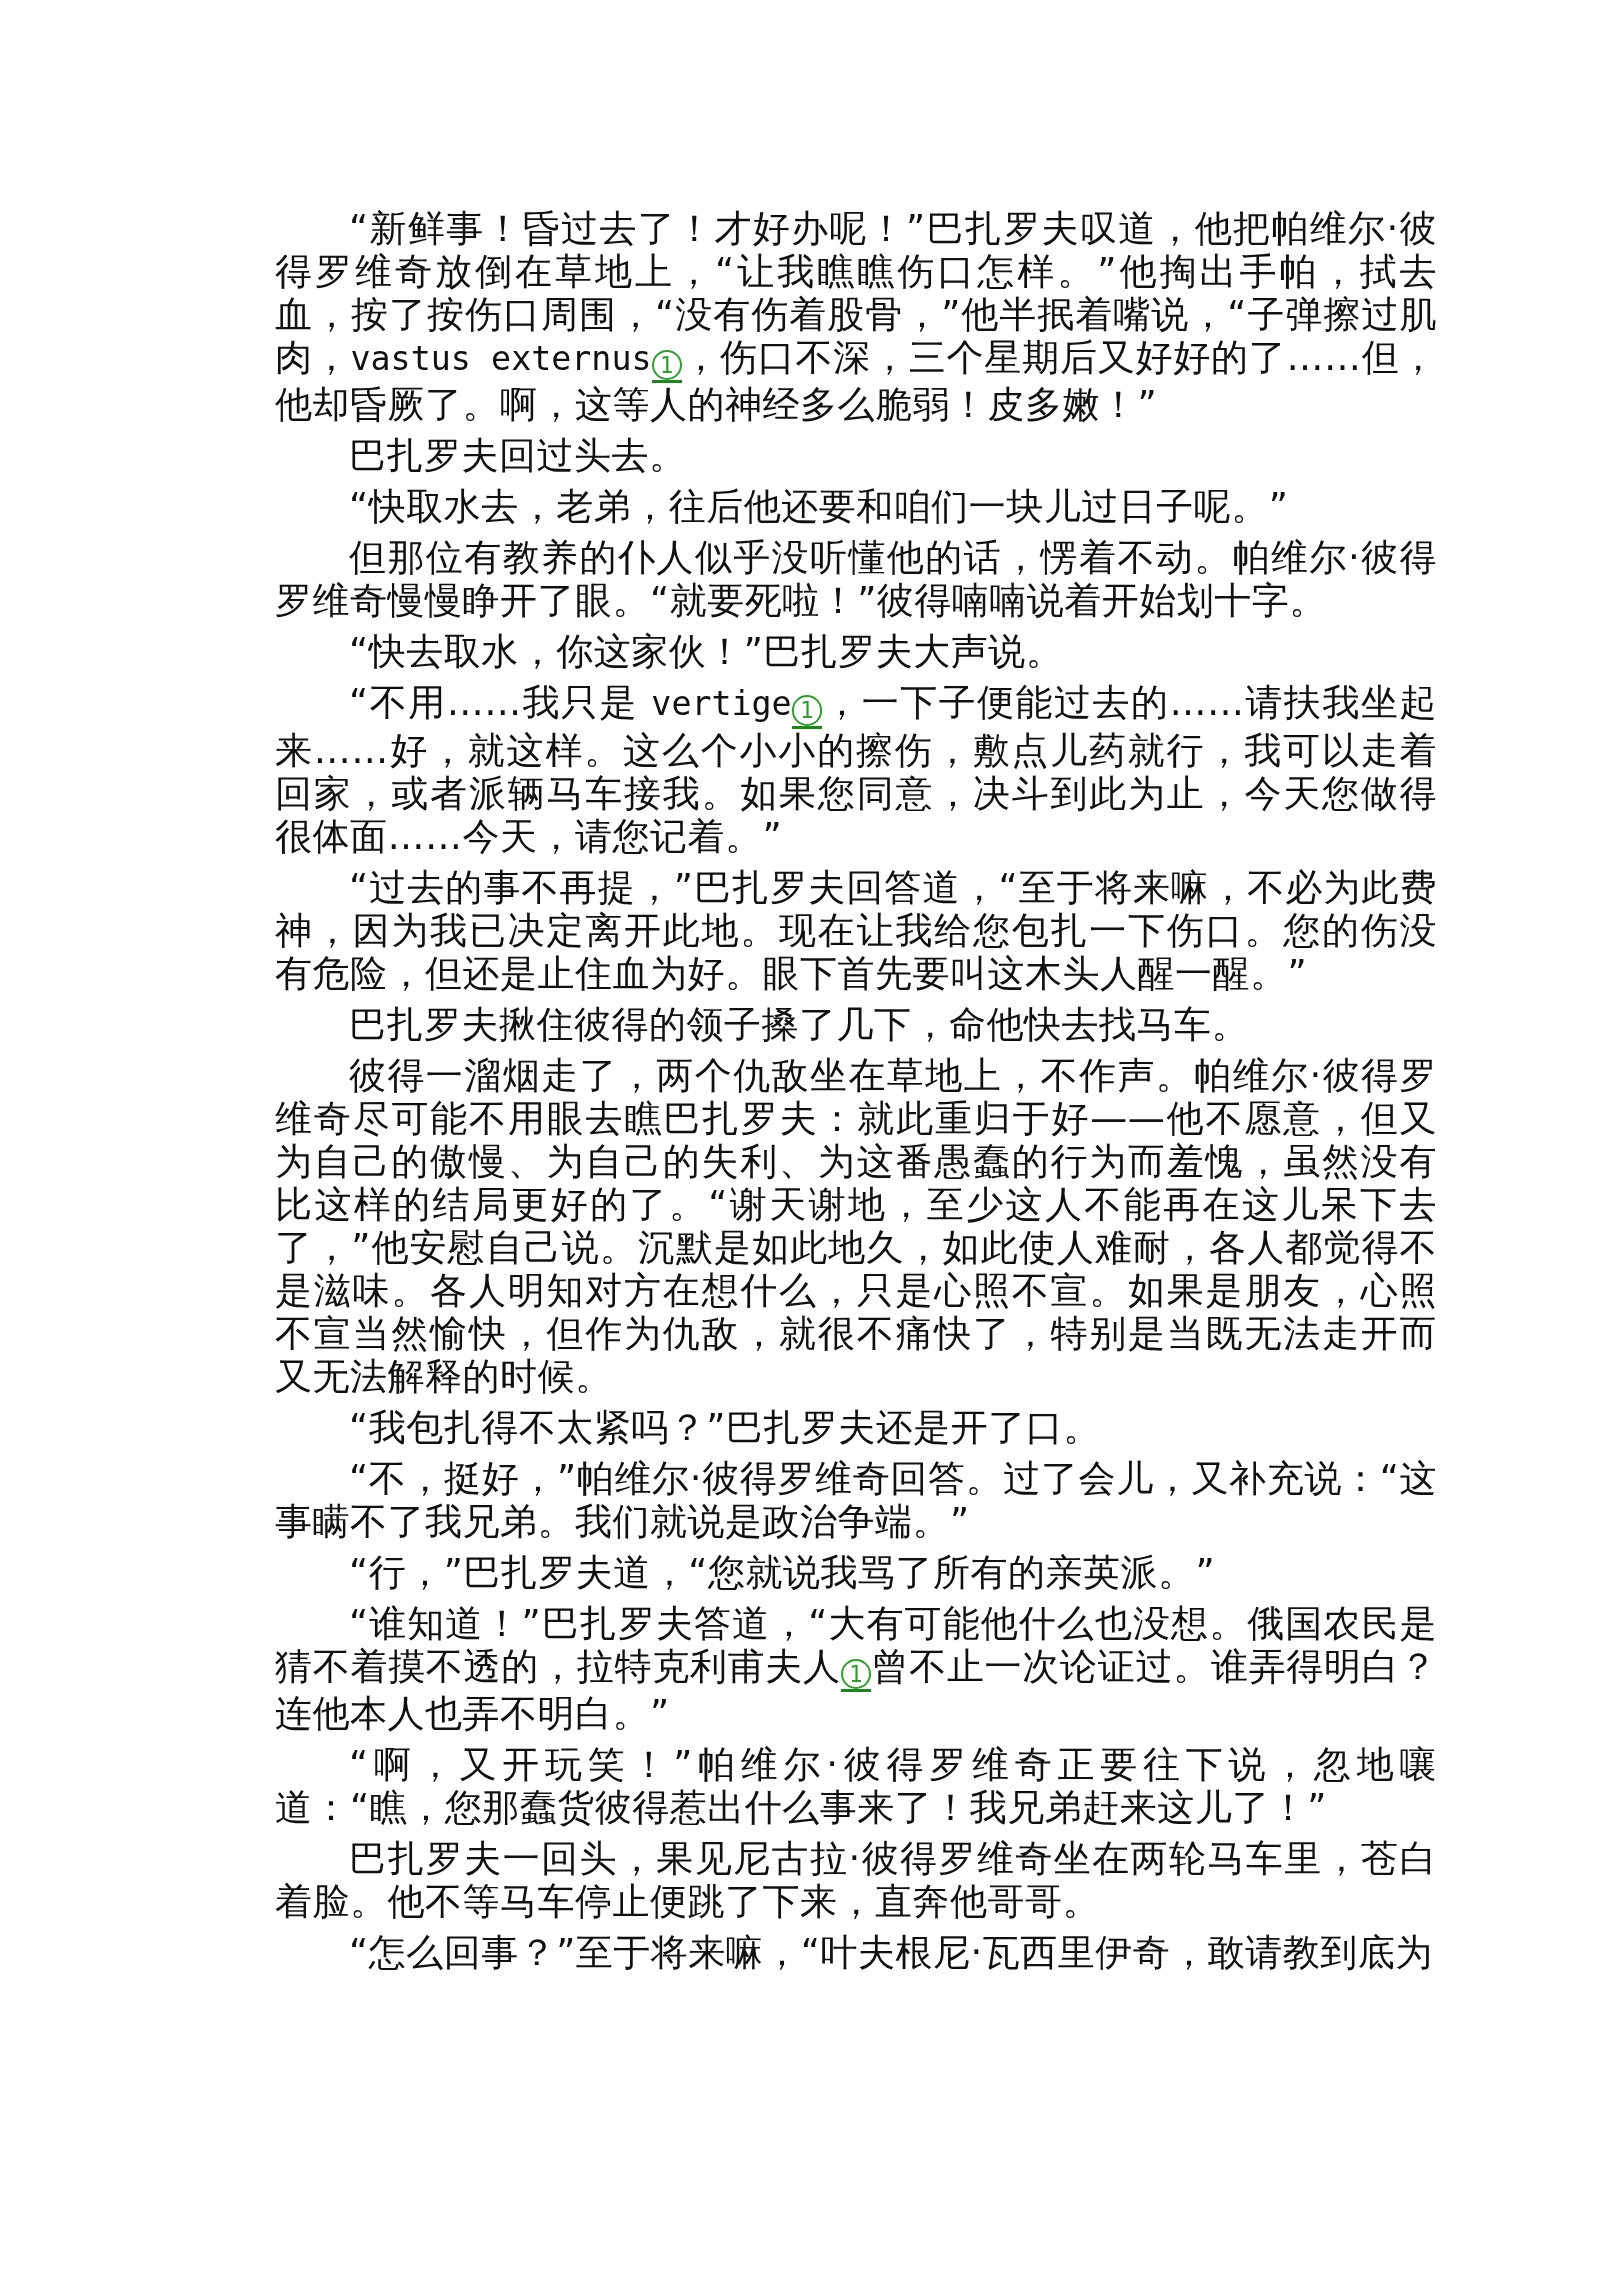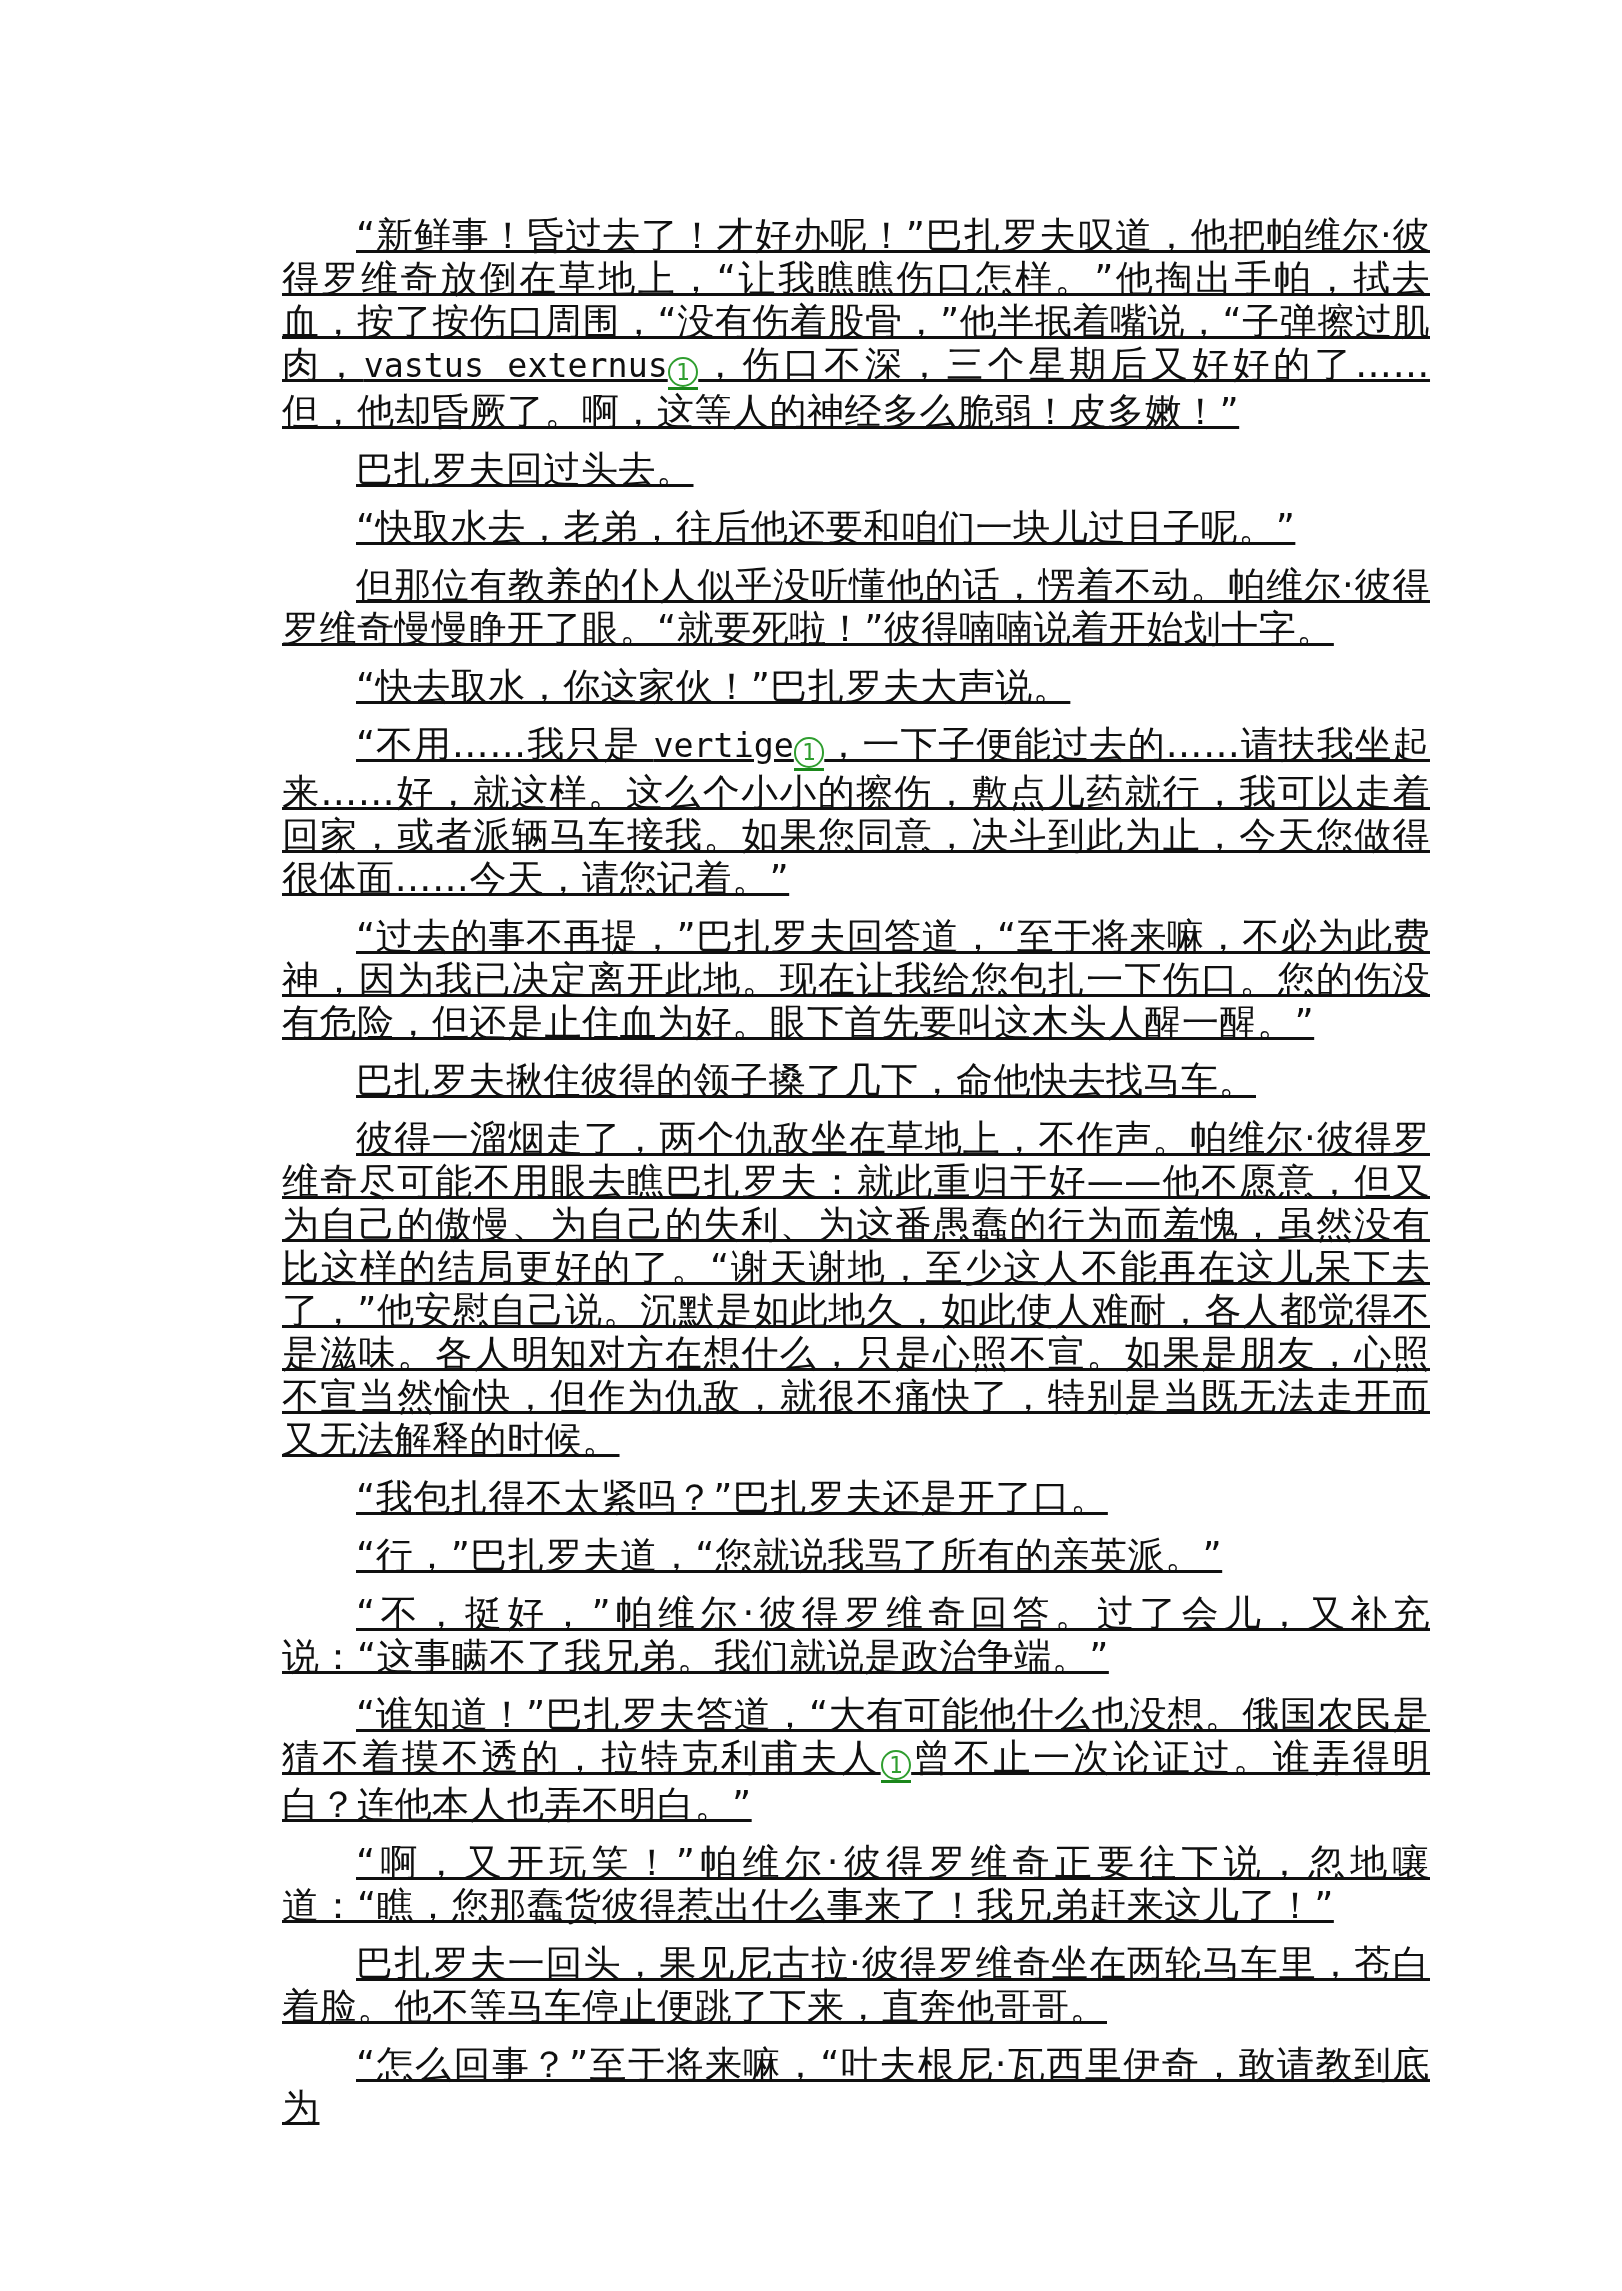--- a/index.html
+++ b/index.html
@@ -16,30 +16,29 @@
     font-family: "DejaVu Sans", sans-serif;
   }
   .text-block {
     position: absolute;
     left: 267px;
     top: 199px;
     width: 1178px;
     color: #101010;
   }
   .text-block p {
-    margin: 15px;
+    margin: 8px;
     padding: 0;
     text-indent: 2em;
     font-size: 37px;
     line-height: 43px;
     letter-spacing: 0.5px;
     text-align: justify;
     text-justify: inter-ideograph;
     word-break: break-all;
-    text-decoration: underline;
   }
   .latin {
     font-family: "DejaVu Sans Mono", monospace;
     font-size: 0.9em;
     letter-spacing: 0;
   }
   .fnmark {
     display: inline-block;
     text-indent: 0;
     border-bottom: 3.9px solid #1b871b;
@@ -70,21 +69,21 @@
       <p><span class="cn">“新鲜事！昏过去了！才好办呢！”巴扎罗夫叹道，他把帕维尔·彼得罗维奇放倒在草地上，“让我瞧瞧伤口怎样。”他掏出手帕，拭去血，按了按伤口周围，“没有伤着股骨，”他半抿着嘴说，“子弹擦过肌肉，</span><span class="latin">vastus externus</span><span class="fnmark"><span class="fncircle">1</span></span><span class="cn">，伤口不深，三个星期后又好好的了……但，他却昏厥了。啊，这等人的神经多么脆弱！皮多嫩！”</span></p>
       <p><span class="cn">巴扎罗夫回过头去。</span></p>
       <p><span class="cn">“快取水去，老弟，往后他还要和咱们一块儿过日子呢。”</span></p>
       <p><span class="cn">但那位有教养的仆人似乎没听懂他的话，愣着不动。帕维尔·彼得罗维奇慢慢睁开了眼。“就要死啦！”彼得喃喃说着开始划十字。</span></p>
       <p><span class="cn">“快去取水，你这家伙！”巴扎罗夫大声说。</span></p>
       <p><span class="cn">“不用……我只是 </span><span class="latin">vertige</span><span class="fnmark"><span class="fncircle">1</span></span><span class="cn">，一下子便能过去的……请扶我坐起来……好，就这样。这么个小小的擦伤，敷点儿药就行，我可以走着回家，或者派辆马车接我。如果您同意，决斗到此为止，今天您做得很体面……今天，请您记着。”</span></p>
       <p><span class="cn">“过去的事不再提，”巴扎罗夫回答道，“至于将来嘛，不必为此费神，因为我已决定离开此地。现在让我给您包扎一下伤口。您的伤没有危险，但还是止住血为好。眼下首先要叫这木头人醒一醒。”</span></p>
       <p><span class="cn">巴扎罗夫揪住彼得的领子搡了几下，命他快去找马车。</span></p>
       <p><span class="cn">彼得一溜烟走了，两个仇敌坐在草地上，不作声。帕维尔·彼得罗维奇尽可能不用眼去瞧巴扎罗夫：就此重归于好——他不愿意，但又为自己的傲慢、为自己的失利、为这番愚蠢的行为而羞愧，虽然没有比这样的结局更好的了。“谢天谢地，至少这人不能再在这儿呆下去了，”他安慰自己说。沉默是如此地久，如此使人难耐，各人都觉得不是滋味。各人明知对方在想什么，只是心照不宣。如果是朋友，心照不宣当然愉快，但作为仇敌，就很不痛快了，特别是当既无法走开而又无法解释的时候。</span></p>
       <p><span class="cn">“我包扎得不太紧吗？”巴扎罗夫还是开了口。</span></p>
+      <p><span class="cn">“不，挺好，”帕维尔·彼得罗维奇回答。过了会儿，又补充说：“这事瞒不了我兄弟。我们就说是政治争端。”</span></p>
       <p><span class="cn">“行，”巴扎罗夫道，“您就说我骂了所有的亲英派。”</span></p>
-      <p><span class="cn">“不，挺好，”帕维尔·彼得罗维奇回答。过了会儿，又补充说：“这事瞒不了我兄弟。我们就说是政治争端。”</span></p>
       <p><span class="cn">“谁知道！”巴扎罗夫答道，“大有可能他什么也没想。俄国农民是猜不着摸不透的，拉特克利甫夫人</span><span class="fnmark"><span class="fncircle">1</span></span><span class="cn">曾不止一次论证过。谁弄得明白？连他本人也弄不明白。”</span></p>
       <p><span class="cn">“啊，又开玩笑！”帕维尔·彼得罗维奇正要往下说，忽地嚷道：“瞧，您那蠢货彼得惹出什么事来了！我兄弟赶来这儿了！”</span></p>
       <p><span class="cn">巴扎罗夫一回头，果见尼古拉·彼得罗维奇坐在两轮马车里，苍白着脸。他不等马车停止便跳了下来，直奔他哥哥。</span></p>
       <p><span class="cn">“怎么回事？”至于将来嘛，“叶夫根尼·瓦西里伊奇，敢请教到底为</span></p>
     </div>
 </div>
 
 
 </body></html>

